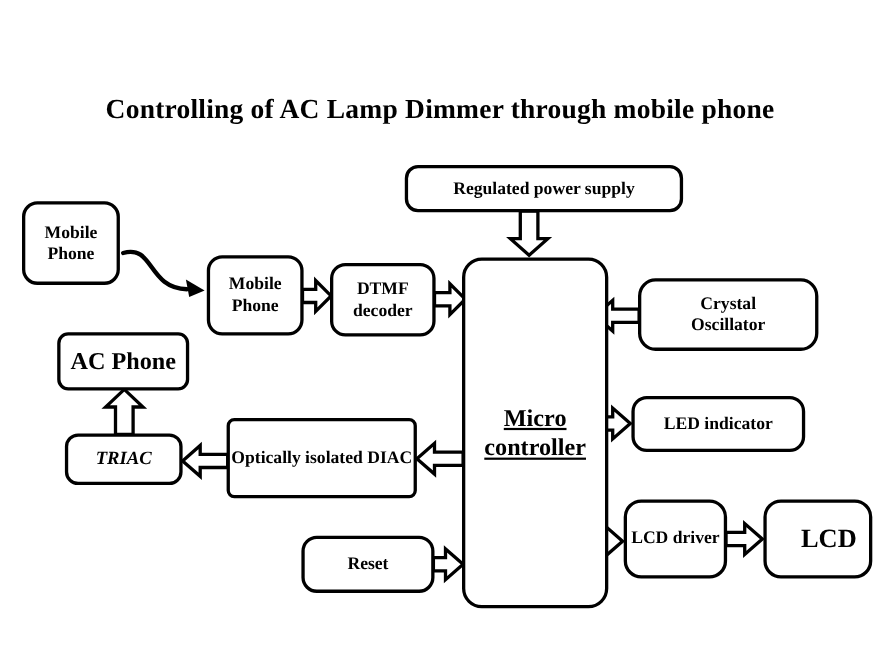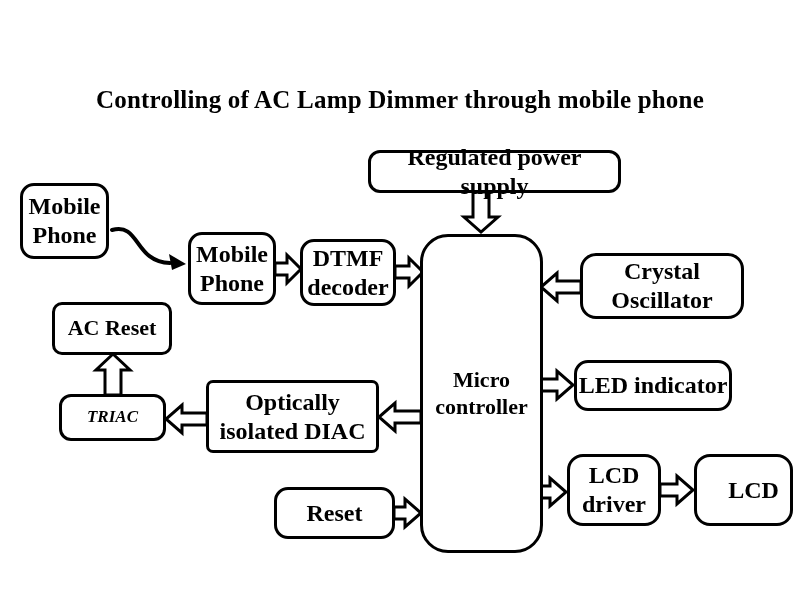--- a/index.html
+++ b/index.html
@@ -9,28 +9,28 @@
   }
   .title{
     position:absolute;left:0;top:42px;width:100%;
     text-align:center;font-size:25px;font-weight:bold;letter-spacing:.2px;margin-top:44px;
   }
   .arrows{position:absolute;left:0;top:0;width:800px;height:600px;z-index:1;}
   .box{
     position:absolute;box-sizing:border-box;z-index:2;
     border:3px solid #000;border-radius:14px;background:#fff;
     display:flex;align-items:center;justify-content:center;
-    text-align:center;font-weight:bold;font-size:24px;line-height:1.2;
+    text-align:center;font-weight:bold;font-size:16px;line-height:1.2;
   }
   
   .b-mp1    {left:20px;  top:183px; width:89px;  height:76px;}
   .b-mp2    {left:188px; top:232px; width:88px;  height:73px;}
   .b-dtmf   {left:300px; top:239px; width:96px;  height:67px;}
   .b-ps     {left:368px; top:150px; width:253px; height:43px; border-radius:12px;}
-  .b-micro  {left:420px; top:234px; width:123px; height:319px; border-radius:28px; font-size:22px;}
+  .b-micro  {left:420px; top:234px; width:133px; height:319px; border-radius:18px; font-size:22px;text-decoration:underline;}
   .b-crystal{left:580px; top:253px; width:164px; height:66px; border-radius:16px;}
   .b-crystal span{max-width:110px;}
   .b-led    {left:574px; top:360px; width:158px; height:51px;}
   .b-lcddrv {left:567px; top:454px; width:94px;  height:72px; border-radius:16px;}
   .b-lcd    {left:694px; top:454px; width:99px;  height:72px; border-radius:16px; font-size:24px;padding-left:20px;}
   .b-reset  {left:274px; top:487px; width:121px; height:52px;}
   .b-diac   {left:206px; top:380px; width:173px; height:73px; border-radius:7px;}
   .b-triac  {left:59px;  top:394px; width:107px; height:47px; border-radius:12px; font-size:17px;font-style:italic;}
   .b-aclamp {left:52px;  top:302px; width:120px; height:53px; border-radius:10px; font-size:22px;}
   .blk{fill:#ffffff;stroke:#000000;stroke-width:3;stroke-linejoin:miter;}
@@ -92,16 +92,16 @@
   <div class="box b-reset">
     <span>Reset</span>
   </div>
   <div class="box b-diac">
     <span>Optically isolated DIAC</span>
   </div>
   <div class="box b-triac">
     <span>TRIAC</span>
   </div>
   <div class="box b-aclamp">
-    <span>AC Reset</span>
+    <span>AC Phone</span>
   </div>
 
 </div>
 
 </body></html>

